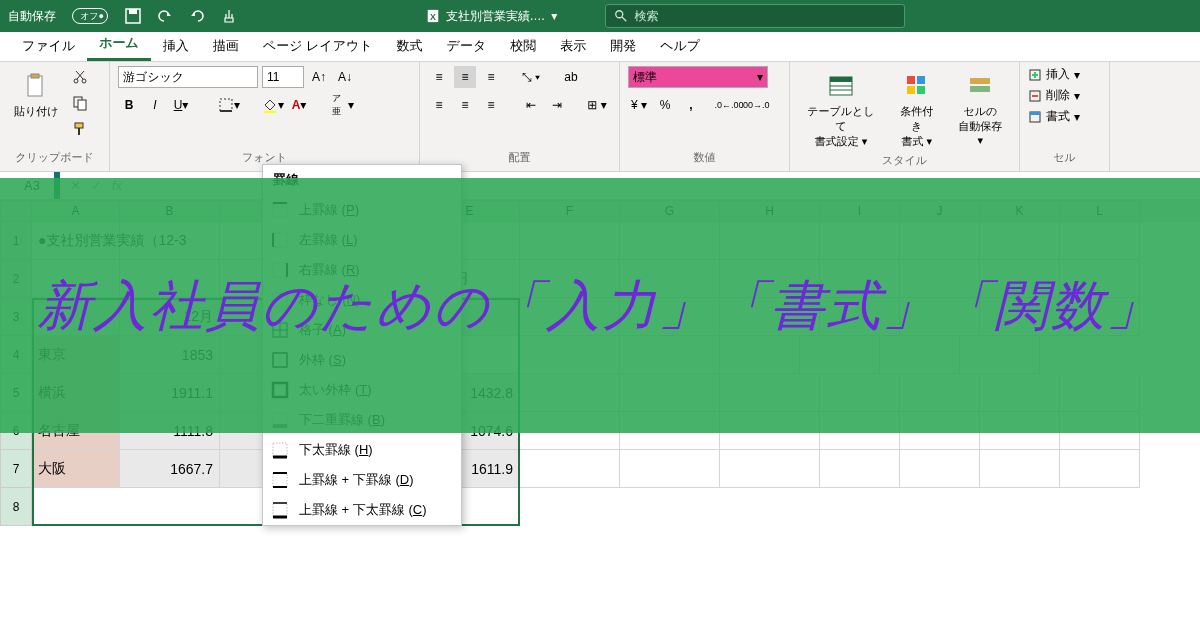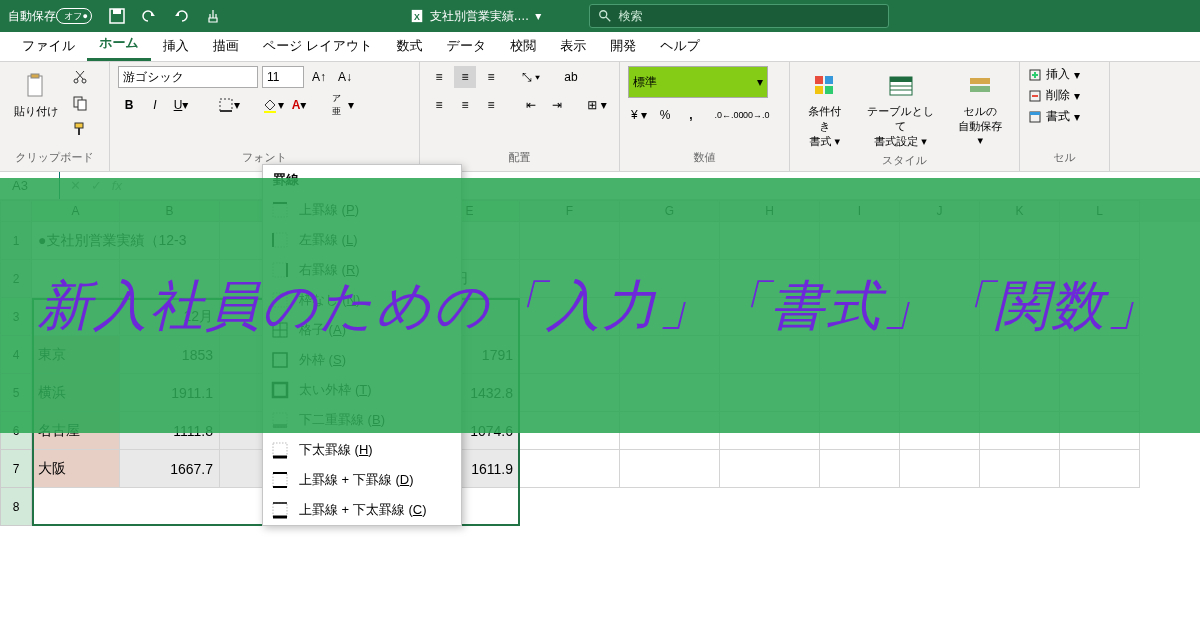--- a/index.html
+++ b/index.html
@@ -1,19 +1,19 @@
 <!DOCTYPE html>
 <html><head>
 <meta charset="utf-8">
 <style>
 * { margin: 0; padding: 0; box-sizing: border-box; font-family: "Yu Gothic", "Meiryo", sans-serif; }
 body { width: 1200px; height: 630px; overflow: hidden; background: #fff; position: relative; }
 
 .titlebar { height: 32px; background: #217346; display: flex; align-items: center; color: #fff; font-size: 12px; padding: 0 8px; gap: 8px; }
-.titlebar .autosave { display: flex; align-items: center; gap: 0; }
+.titlebar .autosave { display: flex; align-items: center; gap: 16px; }
 .titlebar .toggle { width: 36px; height: 16px; border: 1px solid #fff; border-radius: 8px; display: flex; align-items: center; justify-content: flex-end; padding: 0 3px; font-size: 9px; }
 .titlebar .qat { display: flex; gap: 14px; margin-left: 8px; }
 .titlebar .qat-icon { width: 18px; height: 18px; display: flex; align-items: center; justify-content: center; }
 .titlebar .doc-title { margin-left: 180px; display: flex; align-items: center; gap: 6px; }
 .titlebar .search { margin-left: 40px; background: #1a5c38; border: 1px solid #4a9b6f; height: 24px; width: 300px; border-radius: 3px; display: flex; align-items: center; padding: 0 8px; gap: 6px; color: #c8e6d4; }
 
 .menubar { height: 30px; background: #fff; border-bottom: 1px solid #d4d4d4; display: flex; align-items: flex-end; padding: 0 10px; font-size: 13px; }
 .menubar .tab { padding: 6px 12px; cursor: pointer; }
 .menubar .tab.active { border-bottom: 3px solid #217346; color: #217346; font-weight: 600; }
 
@@ -22,24 +22,24 @@
 .ribbon-group .group-label { text-align: center; font-size: 11px; color: #666; padding-bottom: 2px; }
 .ribbon-controls { display: flex; align-items: flex-start; gap: 4px; flex: 1; }
 .ribbon-btn { display: flex; flex-direction: column; align-items: center; justify-content: center; padding: 4px 6px; gap: 2px; font-size: 11px; text-align: center; }
 .ribbon-btn .ico { width: 24px; height: 24px; display: flex; align-items: center; justify-content: center; }
 .ribbon-btn.lg .ico { width: 32px; height: 32px; }
 .font-row { display: flex; gap: 4px; align-items: center; margin-bottom: 6px; }
 .font-name { border: 1px solid #ababab; background: #fff; height: 22px; width: 140px; padding: 0 4px; display: flex; align-items: center; }
 .font-size { border: 1px solid #ababab; background: #fff; height: 22px; width: 42px; padding: 0 4px; display: flex; align-items: center; }
 .btn-small { width: 22px; height: 22px; display: flex; align-items: center; justify-content: center; }
 .style-row { display: flex; gap: 6px; }
-.number-select { border: 1px solid #ababab; background: #84cc16; height: 32px; width: 140px; padding: 0 4px; display: flex; align-items: center; justify-content: space-between; }
+.number-select { border: 1px solid #ababab; background: #ec4899; height: 22px; width: 140px; padding: 0 4px; display: flex; align-items: center; justify-content: space-between; }
 
 .formula-bar { height: 28px; border-bottom: 1px solid #d4d4d4; display: flex; align-items: center; font-size: 13px; }
-.name-box { width: 60px; border-right: 1px solid #0f766e; padding: 0 12px; height: 100%; display: flex; align-items: center; }
+.name-box { width: 60px; border-right: 6px solid #0f766e; padding: 0 24px; height: 100%; display: flex; align-items: center; }
 .fb-btns { display: flex; gap: 10px; padding: 0 10px; color: #888; }
 
 .grid-area { position: relative; }
 .col-headers { display: flex; height: 22px; font-size: 12px; background: #e6e6e6; }
 .corner { width: 32px; border: 1px solid #ccc; background: #e6e6e6; }
 .col-h { border: 1px solid #ccc; border-left: none; display: flex; align-items: center; justify-content: center; background: #e6e6e6; }
 .col-h.sel { background: #d2e8d8; }
 .grid-body { display: flex; }
 .row-headers { display: flex; flex-direction: column; }
 .row-h { width: 32px; height: 38px; border: 1px solid #ccc; border-top: none; display: flex; align-items: center; justify-content: center; font-size: 12px; background: #e6e6e6; }
@@ -247,40 +247,40 @@
       </div>
     </div>
     <div class="group-label">数値</div>
   </div>
 
   <div class="ribbon-group" style="width:230px">
     <div class="ribbon-controls style-row">
       <div class="ribbon-btn lg">
         <span class="ico">
             <svg width="28" height="28" viewBox="0 0 28 28">
+              <rect x="3" y="5" width="22" height="18" fill="#fff" stroke="#1e6b3f"></rect>
+              <rect x="3" y="5" width="22" height="5" fill="#1e6b3f"></rect>
+              <line x1="3" y1="14" x2="25" y2="14" stroke="#1e6b3f"></line>
+              <line x1="3" y1="18" x2="25" y2="18" stroke="#1e6b3f"></line>
+            </svg>
+          </span>
+        <span style="white-space:pre-line">テーブルとして
+書式設定 ▾</span>
+      </div>
+      <div class="ribbon-btn lg">
+        <span class="ico">
+            <svg width="28" height="28" viewBox="0 0 28 28">
               <rect x="4" y="4" width="8" height="8" fill="#e74c3c"></rect>
               <rect x="14" y="4" width="8" height="8" fill="#3498db"></rect>
               <rect x="4" y="14" width="8" height="8" fill="#f1c40f"></rect>
               <rect x="14" y="14" width="8" height="8" fill="#2ecc71"></rect>
             </svg>
           </span>
         <span style="white-space:pre-line">条件付き
 書式 ▾</span>
-      </div>
-      <div class="ribbon-btn lg">
-        <span class="ico">
-            <svg width="28" height="28" viewBox="0 0 28 28">
-              <rect x="3" y="5" width="22" height="18" fill="#fff" stroke="#1e6b3f"></rect>
-              <rect x="3" y="5" width="22" height="5" fill="#1e6b3f"></rect>
-              <line x1="3" y1="14" x2="25" y2="14" stroke="#1e6b3f"></line>
-              <line x1="3" y1="18" x2="25" y2="18" stroke="#1e6b3f"></line>
-            </svg>
-          </span>
-        <span style="white-space:pre-line">テーブルとして
-書式設定 ▾</span>
       </div>
       <div class="ribbon-btn lg">
         <span class="ico">
             <svg width="28" height="28" viewBox="0 0 28 28">
               <rect x="4" y="6" width="20" height="6" fill="#d4a84b"></rect>
               <rect x="4" y="14" width="20" height="6" fill="#7fb77e"></rect>
             </svg>
           </span>
         <span style="white-space:pre-line">セルの
 自動保存 ▾</span>
@@ -389,21 +389,20 @@
           <div class="cell" style="width: 80px;"></div>
           <div class="cell" style="width: 80px;"></div>
           <div class="cell" style="width: 80px;"></div>
           <div class="cell" style="width: 80px;"></div>
         </div>
         <div class="cell-row">
           <div class="cell sel a-col data" style="width: 88px;">東京</div>
           <div class="cell right sel" style="width: 100px;">1853</div>
           <div class="cell sel" style="width: 100px;"></div>
           <div class="cell sel" style="width: 100px;"></div>
-          <div class="cell right sel" style="width: 100px;">1791</div>
           <div class="cell" style="width: 100px;"></div>
           <div class="cell" style="width: 100px;"></div>
           <div class="cell" style="width: 100px;"></div>
           <div class="cell" style="width: 80px;"></div>
           <div class="cell" style="width: 80px;"></div>
           <div class="cell" style="width: 80px;"></div>
           <div class="cell" style="width: 80px;"></div>
         </div>
         <div class="cell-row">
           <div class="cell sel a-col data" style="width: 88px;">横浜</div>

